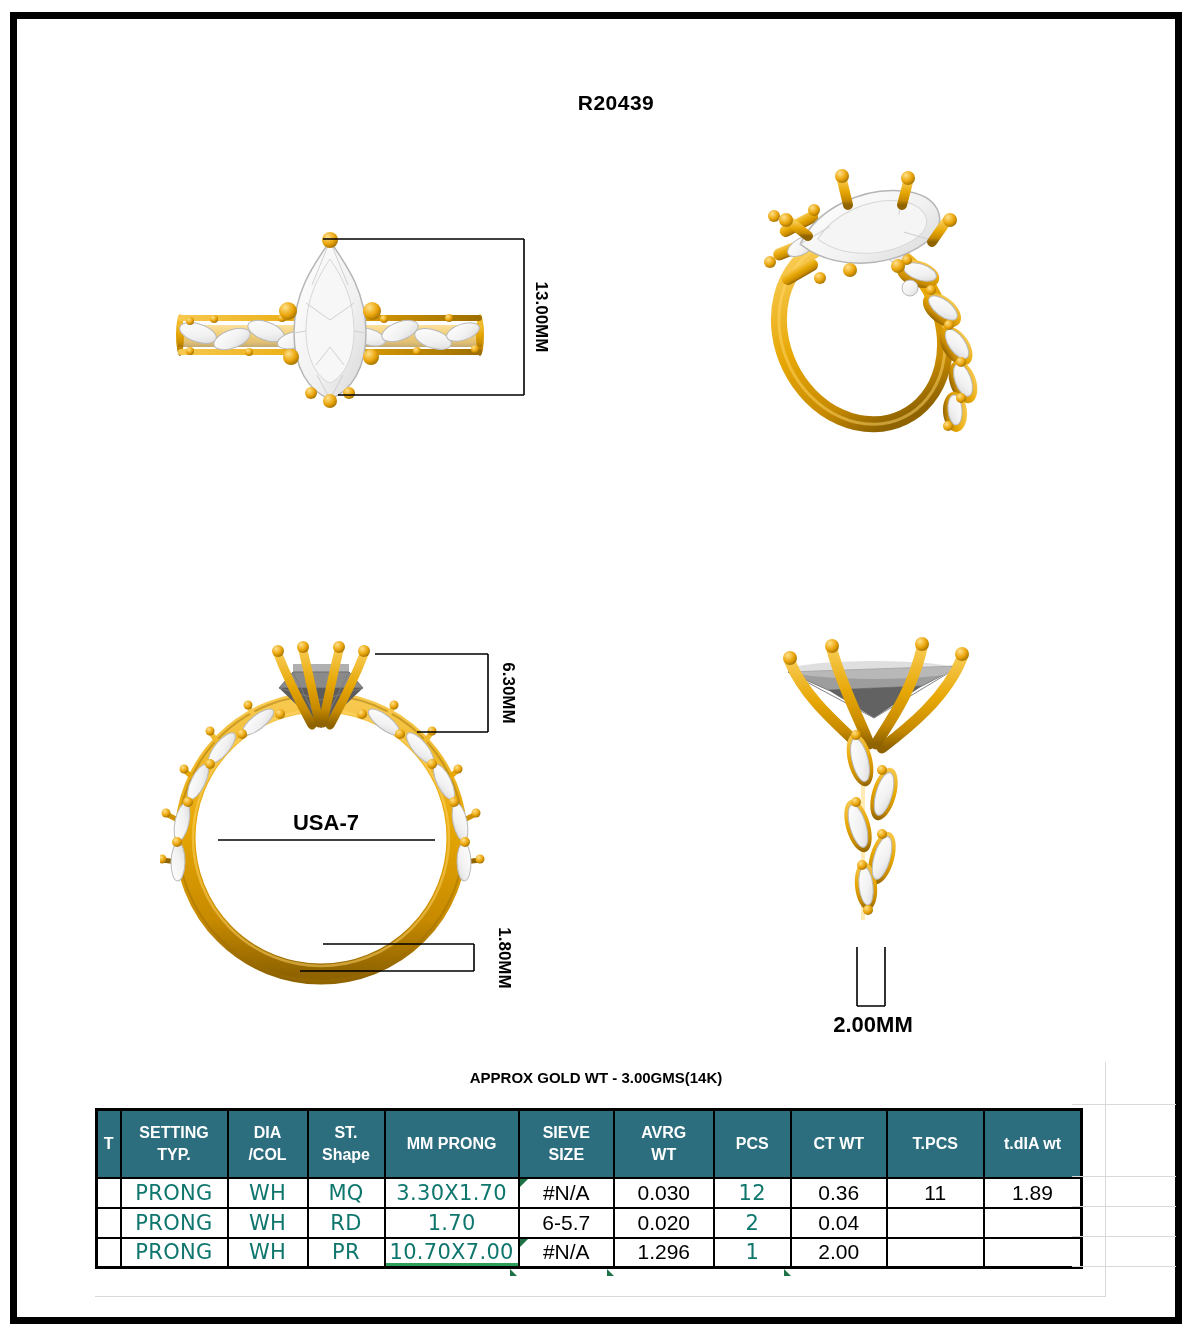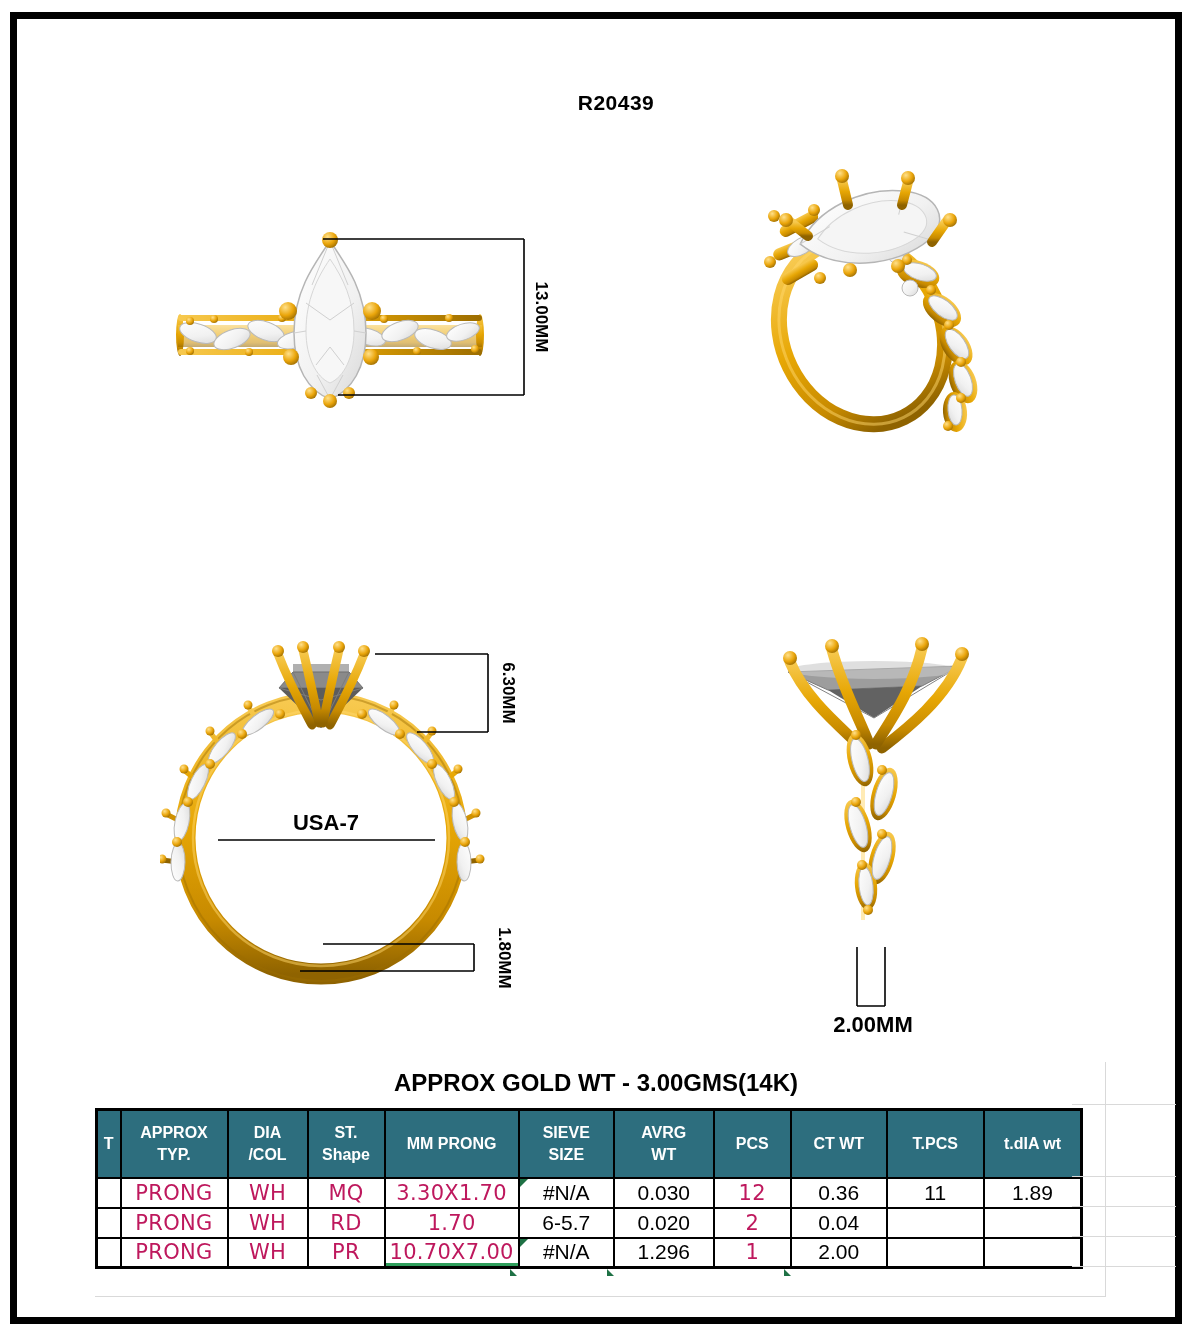--- a/index.html
+++ b/index.html
@@ -3,36 +3,36 @@
 <meta charset="utf-8">
 <style>
   html,body{margin:0;padding:0;background:#fff;}
   .page{position:relative;width:1192px;height:1330px;background:#fff;overflow:hidden;
         font-family:"Liberation Sans",sans-serif;color:#000;}
   .page-border{position:absolute;left:10px;top:12px;width:1158px;height:1298px;
         border:7px solid #000;}
   .title{position:absolute;left:0;top:91px;width:100%;text-align:center;padding-left:40px;
         box-sizing:border-box;font-size:21px;font-weight:bold;letter-spacing:.5px;}
   .gold-wt{position:absolute;left:0;top:1069px;width:100%;text-align:center;
-        font-size:24px;font-weight:bold;}
+        font-size:15px;font-weight:bold;}
   svg text{font-family:"Liberation Sans",sans-serif;}
   .dim-label{font-size:17px;font-weight:bold;}
   .dim-label-lg{font-size:20px;font-weight:bold;}
 
   
   table.spec{position:absolute;left:95px;top:1108px;border-collapse:collapse;
         table-layout:fixed;border:3px solid #000;}
   table.spec th,table.spec td{border:2px solid #000;padding:0 4px;overflow:hidden;
         position:relative;box-sizing:border-box;}
   table.spec thead th{background:#2d6e7e;color:#fff;font-size:16px;font-weight:bold;
         text-align:center;vertical-align:middle;white-space:pre-line;line-height:1.35;height:68px;}
   table.spec tbody tr{height:30px;}
   table.spec td{font-size:21px;text-align:center;vertical-align:middle;white-space:nowrap;}
   td.geo{font-family:"DejaVu Sans","Liberation Sans",sans-serif;font-weight:400;
-        font-size:20px;letter-spacing:.3px;color:#be185d;}
+        font-size:20px;letter-spacing:.3px;color:#0f766e;}
   td.bold{font-weight:normal;font-size:20px;}
   td.num-r{text-align:right;padding-right:5px;}
   th.cut,td.cut{text-align:left;padding:0 1px;}
   .flag{position:absolute;left:0;top:0;width:0;height:0;
         border-top:8px solid #1e7145;border-right:8px solid transparent;}
   td.green-underline{box-shadow:inset 0 -3px 0 #2e9e5b;}
 
   
   .grid-h{position:absolute;height:1px;background:#d9d9d9;}
   .grid-v{position:absolute;width:1px;background:#d9d9d9;}
@@ -342,21 +342,21 @@
         <col style="width:95px">
         <col style="width:100px">
         <col style="width:77px">
       <col style="width:96px">
         <col style="width:97px">
         <col style="width:98px">
     </colgroup>
     <thead>
       <tr>
         <th class="cut">T</th>
-        <th>APPROX
+        <th>SETTING
 TYP.</th>
         <th>DIA
 /COL</th>
         <th>ST.
 Shape</th>
         <th>MM PRONG</th>
         <th>SIEVE
 SIZE</th>
         <th>AVRG
 WT</th>

